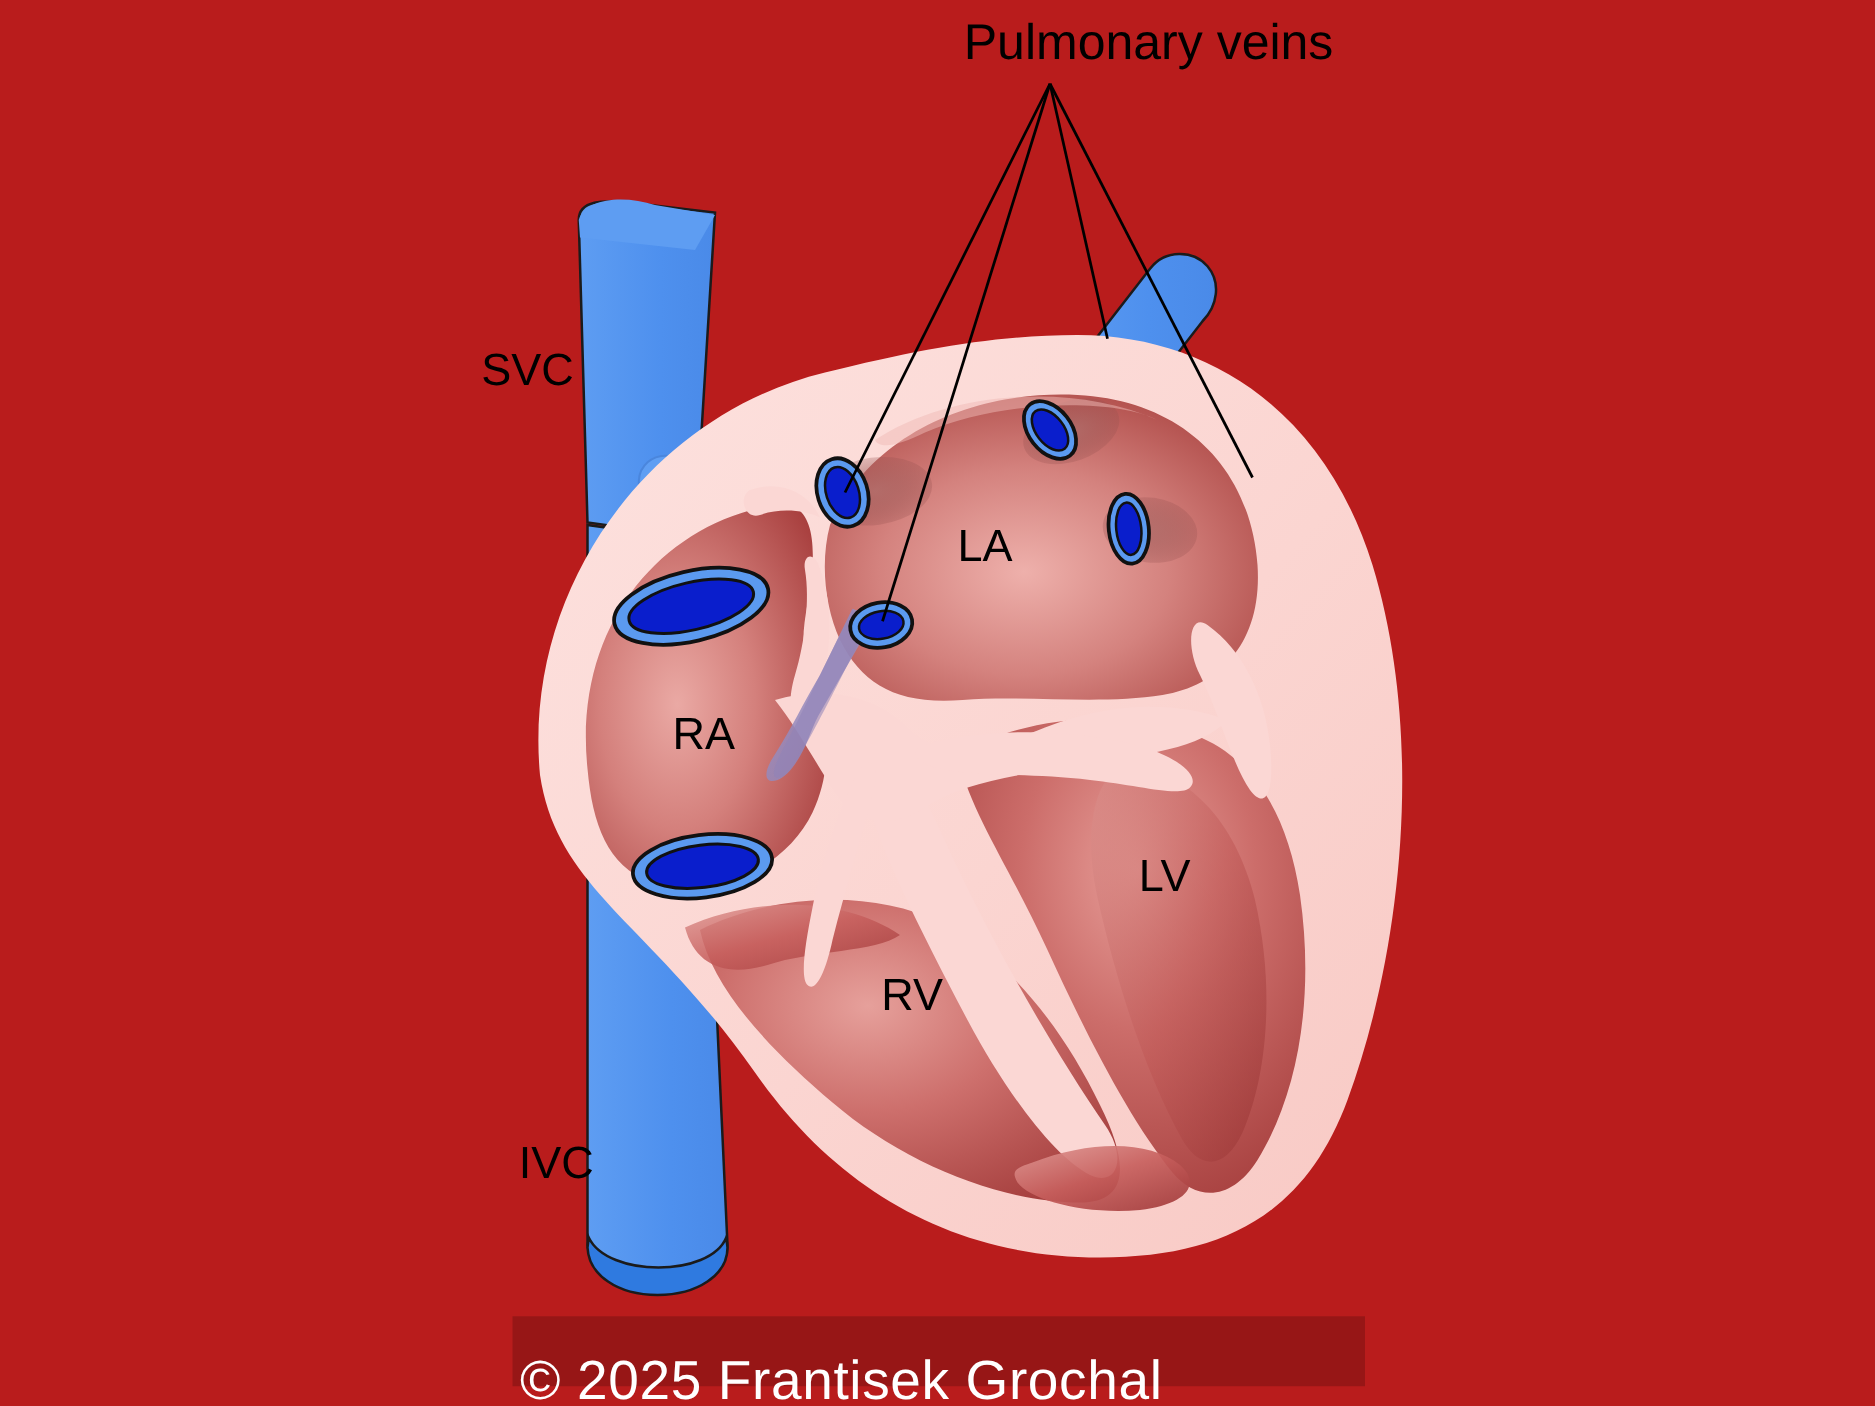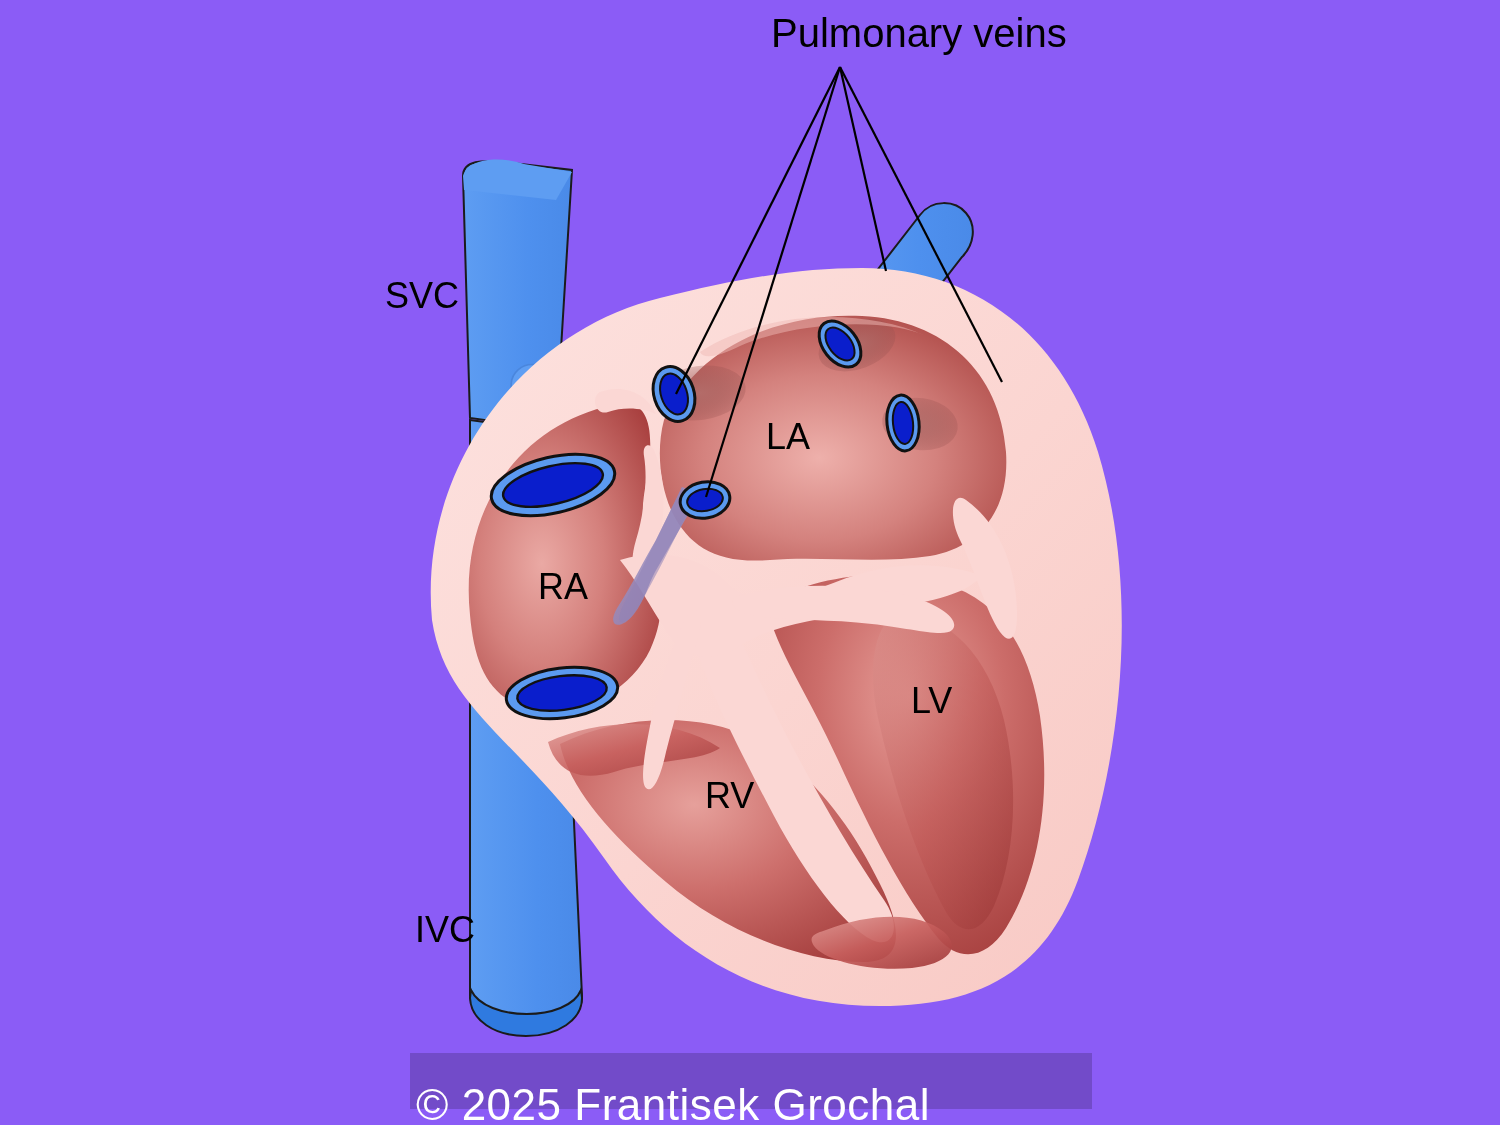--- a/index.html
+++ b/index.html
@@ -8,21 +8,21 @@
     padding: 0;
     background: #ffffff;
   }
   body {
     font-family: "Liberation Sans", sans-serif;
   }
   #stage {
     position: relative;
     width: 1500px;
     height: 1125px;
-    background: #8b5cf6;
+    background: #b91c1c;
     overflow: hidden;
   }
   #diagram {
     position: absolute;
     left: 0;
     top: 0;
     width: 1500px;
     height: 1125px;
   }
   .label-text {

